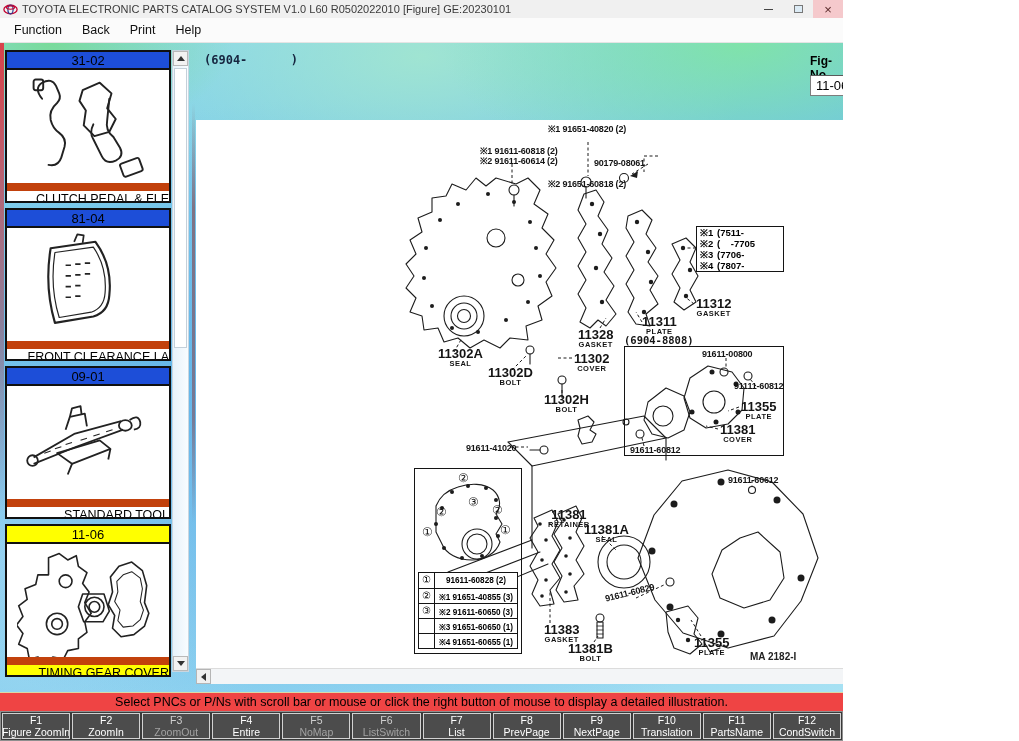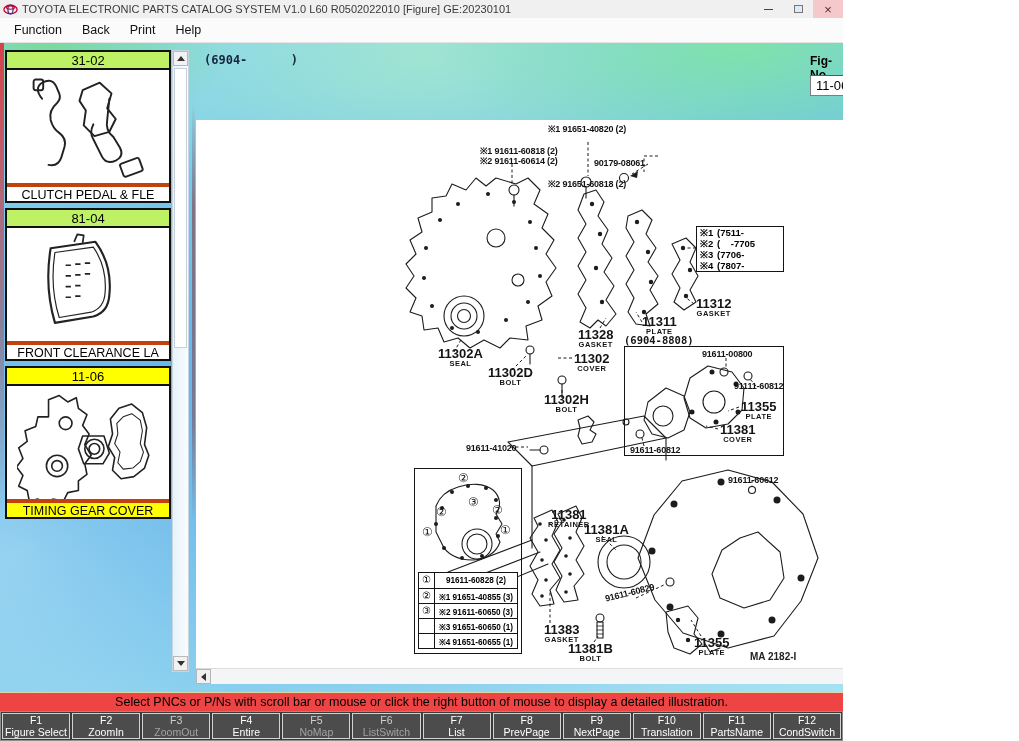--- a/index.html
+++ b/index.html
@@ -37,24 +37,24 @@
     background:linear-gradient(#d8414c, rgba(168,48,60,.45) 60%, rgba(168,48,60,0)); }
   .main::after { content:""; position:absolute; left:192px; top:60px; width:3px; height:420px;
     background:linear-gradient(rgba(139,47,47,0), rgba(139,47,47,.55) 25%, rgba(139,47,47,.45) 75%, rgba(139,47,47,0)); }
 
   
   .sidebar { position:absolute; left:5px; top:7px; width:166px;
     display:flex; flex-direction:column; gap:5px; z-index:3; }
   .thumb { background:#fff; border:2px solid #101010; height:153px;
     display:flex; flex-direction:column; cursor:pointer; }
   .thumb-code { height:18px; line-height:17px; text-align:center; font-size:13px;
-    border-bottom:2px solid #101010; background:#bef264; }
+    border-bottom:2px solid #101010; background:#1d4ed8; }
   .thumb-img { flex:1; display:flex; align-items:center; justify-content:center; overflow:hidden; background:#fff; }
-  .thumb-label { height:18px; line-height:17px; text-align:center; font-size:12.5px;
-    border-top:4px solid #c2410c; background:#fff; white-space:nowrap; overflow:hidden; }
+  .thumb-label { height:18px; line-height:17px; text-align:right; font-size:12.5px;
+    border-top:8px solid #c2410c; background:#fff; white-space:nowrap; overflow:hidden; }
   .thumb.selected .thumb-code, .thumb.selected .thumb-label { background:#ffff00; }
 
   
   .sb-scroll { position:absolute; left:172px; top:7px; width:17px; height:622px; z-index:3;
     background:linear-gradient(90deg,#e7f2fa,#f8fcff); border:1px solid #c9d6e0; }
   .sb-btn { position:absolute; left:0; width:15px; height:15px; background:#f2f2f2;
     border:1px solid #b9b9b9; display:flex; align-items:center; justify-content:center; }
   .sb-btn.up { top:0; } .sb-btn.down { bottom:0; }
   .sb-thumbbar { position:absolute; left:1px; top:17px; width:13px; height:280px;
     background:#ffffff; border:1px solid #c4d0da; }
@@ -192,20 +192,40 @@
             <svg width="142" height="112" viewBox="0 0 130 105">
       <g stroke="#222" fill="none" stroke-width="2" stroke-linejoin="round">
         <path d="M30,18 L72,12 Q88,34 85,62 Q84,78 70,82 L34,88 Q24,54 30,18 Z"></path>
         <path d="M34,22 L70,17 Q83,36 81,60 Q80,74 68,78 L38,83 Q29,54 34,22 Z" stroke-width="1.1"></path>
         <path d="M52,12 l3,-7 6,1 -1,7" stroke-width="1.6"></path>
         <path d="M44,34 h5 M53,33 h5 M62,32 h5 M44,44 h5 M53,43 h5 M62,42 h5 M44,54 h5 M53,53 h5 M44,64 h5 M53,63 h5" stroke-width="1.6"></path>
       </g>
     </svg>
           </div>
           <div class="thumb-label">FRONT CLEARANCE LA</div>
+        </div>
+        <div class="thumb">
+          <div class="thumb-code">09-01</div>
+          <div class="thumb-img">
+            <svg width="142" height="112" viewBox="0 0 130 105">
+      <g stroke="#222" fill="none" stroke-width="1.7" stroke-linejoin="round">
+        <path d="M14,66 L52,44 96,32"></path>
+                <path d="M14,72 L54,56 98,40"></path>
+        <circle cx="13" cy="69" r="5"></circle>
+                <ellipse cx="100" cy="36" rx="6" ry="5"></ellipse>
+        <path d="M44,40 l4,-12 14,-3 2,12"></path>
+                <path d="M48,28 l2,-8 8,-2 1,8"></path>
+        <path d="M36,62 L76,50 86,58 50,72 Z"></path>
+        <path d="M50,72 l-4,10 M86,58 l-2,10"></path>
+        <path d="M24,62 l6,-2 M34,58 l6,-2 M44,54 l6,-2 M58,50 l6,-2 M70,46 l6,-2 M82,42 l6,-2" stroke-width="1"></path>
+        <path d="M104,31 q8,-6 10,2 q1,6 -6,7"></path>
+      </g>
+    </svg>
+          </div>
+          <div class="thumb-label">STANDARD TOOL</div>
         </div>
         <div class="thumb selected">
           <div class="thumb-code">11-06</div>
           <div class="thumb-img">
             <svg width="142" height="112" viewBox="0 0 130 105">
       <g stroke="#222" fill="none" stroke-width="1.5" stroke-linejoin="round">
         <path d="M28,12 l10,-4 8,6 8,-4 2,10 8,6 -4,10 6,8 -4,10 6,10 -6,8 2,10 -8,6 0,9 -10,2 -4,8 -10,-2 -6,6 -8,-6 -8,2 -2,-10 -8,-4 4,-10 -6,-8 6,-8 -4,-10 8,-6 -2,-10 10,-4 2,-9 10,0 Z"></path>
         <circle cx="36" cy="74" r="10"></circle>
                 <circle cx="36" cy="74" r="5"></circle>
         <circle cx="44" cy="34" r="6"></circle>
@@ -499,21 +519,21 @@
       </div>
       <div class="dcorner"></div>
     </div>
   </div>
 
   <div class="statusbar">Select PNCs or P/Ns with scroll bar or mouse or click the right button of mouse to display a detailed illustration.</div>
 
   <div class="fkeys" id="fkeys">
       <button class="fkey">
         <span class="k">F1</span>
-        <span class="l">Figure Select</span>
+        <span class="l">Figure ZoomIn</span>
       </button>
       <button class="fkey">
         <span class="k">F2</span>
         <span class="l">ZoomIn</span>
       </button>
       <button class="fkey disabled">
         <span class="k">F3</span>
         <span class="l">ZoomOut</span>
       </button>
       <button class="fkey">

